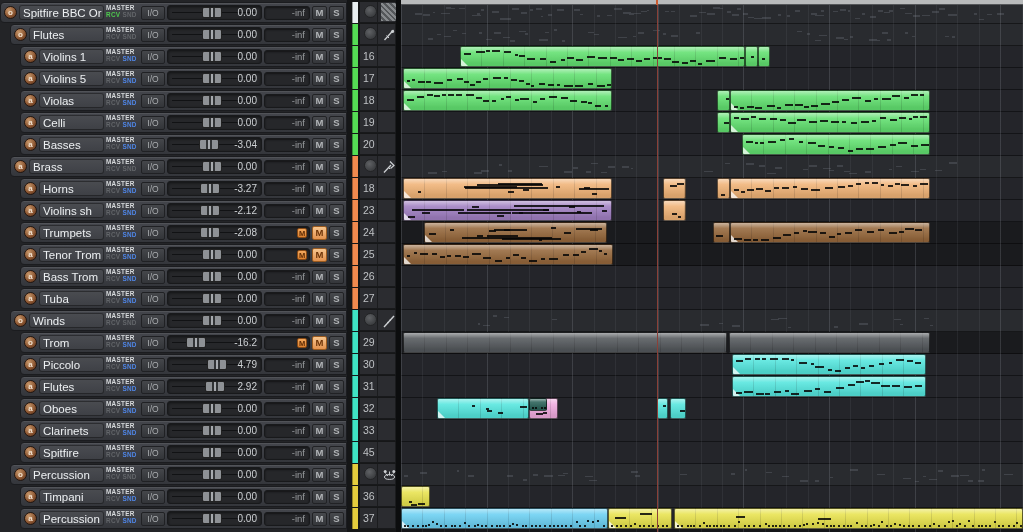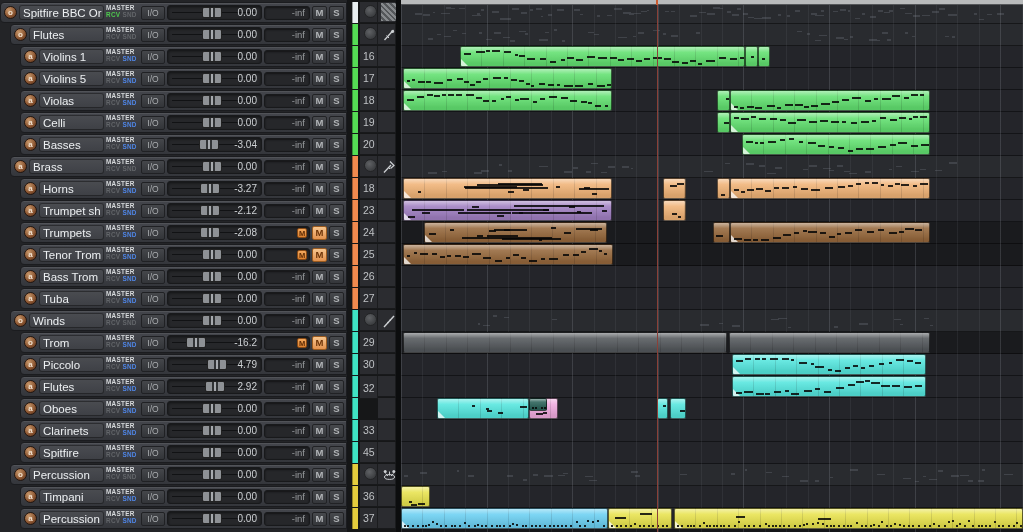--- a/index.html
+++ b/index.html
@@ -1004,21 +1004,21 @@
           <div class="track-line"></div>
           <div class="fhandle" style="left: 32px;"></div>
           <div class="fval">-3.27</div>
         </div>
         <div class="peak">-inf</div>
         <div class="msbtn">M</div>
         <div class="msbtn">S</div>
       </div>
       <div class="tcp-row" style="left: 20px; top: 200px; width: 327px;">
         <div class="rec">a</div>
-        <div class="tname">Trumpet sh</div>
+        <div class="tname">Violins sh</div>
         <div class="routing">
           <div class="inner">
             <div class="r1">MASTER</div>
             <div class="r2"><span class="">RCV</span> <span class="on-b">SND</span></div>
           </div>
         </div>
         <div class="iobtn">I/O</div>
         <div class="fader">
           <div class="track-line"></div>
           <div class="fhandle" style="left: 32px;"></div>
@@ -1347,21 +1347,21 @@
       <div class="colcell" style="top: 222px; height: 21px;">24</div>
       <div class="colcell" style="top: 244px; height: 21px;">25</div>
       <div class="colcell" style="top: 266px; height: 21px;">26</div>
       <div class="colcell" style="top: 288px; height: 21px;">27</div>
       <div class="colcell" style="top: 310px; height: 21px;">
         <div class="armcircle"></div>
       </div>
       <div class="colcell" style="top: 332px; height: 21px;">29</div>
       <div class="colcell" style="top: 354px; height: 21px;">30</div>
       <div class="colcell" style="top: 376px; height: 21px;">31</div>
-      <div class="colcell" style="top: 378px; height: 21px;">32</div>
+      <div class="colcell" style="top: 398px; height: 21px;">32</div>
       <div class="colcell" style="top: 420px; height: 21px;">33</div>
       <div class="colcell" style="top: 442px; height: 21px;">45</div>
       <div class="colcell" style="top: 464px; height: 21px;">
         <div class="armcircle"></div>
       </div>
       <div class="colcell" style="top: 486px; height: 21px;">36</div>
       <div class="colcell" style="top: 508px; height: 21px;">37</div>
     </div>
   <div id="icon-col">
       <div class="colcell" style="top: 2px; height: 21px;">

